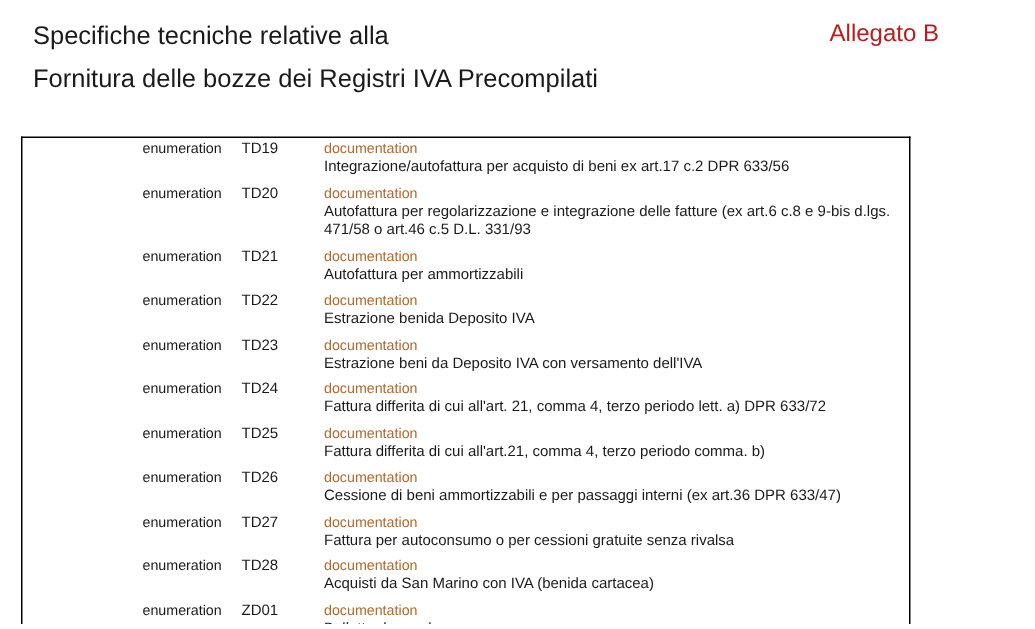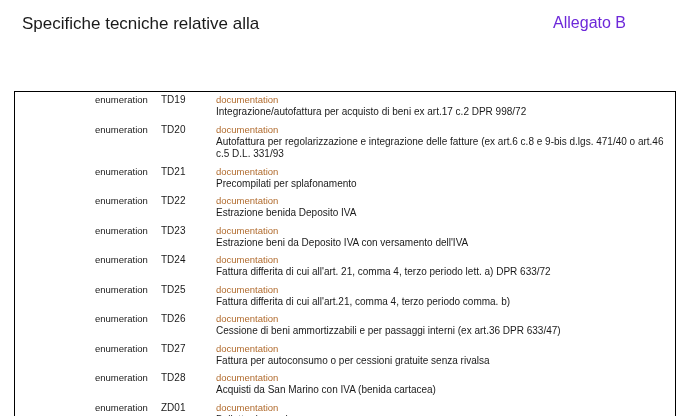--- a/index.html
+++ b/index.html
@@ -36,29 +36,29 @@
     white-space: nowrap;
     letter-spacing: 0px;
   }
   .title-line1 { left: 22px; top: 14px; }
   .title-line2 { left: 22px; top: 43px; }
   .annex {
     position: absolute;
     right: 64px;
     top: 14px;
     font-size: 16px;
-    color: #6d28d9;
+    color: #b91c1c;
     white-space: nowrap;
   }
   
   .table-wrap {
     position: absolute;
     left: 14px;
     top: 91px;
-    width: 662px;
+    width: 593px;
     height: 325px;
     border: 1px solid #000000;
     border-bottom: none;
     box-sizing: border-box;
     overflow: hidden;
     background: #ffffff;
   }
   table.enum {
     border-collapse: collapse;
     width: 100%;
@@ -115,20 +115,21 @@
   }
   .cell-empty { font-size: 0; line-height: 0; }
 </style>
 </head>
 <body>
 
 <div class="page">
 
   <div class="header">
     <div class="title-line title-line1">Specifiche tecniche relative alla</div>
+    <div class="title-line title-line2">Fornitura delle bozze dei Registri IVA Precompilati</div>
     <div class="annex">Allegato B</div>
   </div>
 
   <div class="table-wrap">
     <table class="enum">
       <colgroup>
         <col class="c-gutter1">
         <col class="c-gutter2">
         <col class="c-kw">
         <col class="c-code">
@@ -136,43 +137,43 @@
       </colgroup>
       <tbody>
 
         <tr>
           <td class="vline cell-empty"></td>
           <td class="vline cell-empty"></td>
           <td class="row-kw">enumeration</td>
           <td class="row-code">TD19</td>
           <td class="row-desc">
             <span class="doc-tag">documentation</span>
-            <span class="doc-text">Integrazione/autofattura per acquisto di beni ex art.17 c.2 DPR 998/72</span>
+            <span class="doc-text">Integrazione/autofattura per acquisto di beni ex art.17 c.2 DPR 633/56</span>
           </td>
         </tr>
 
         <tr>
           <td class="vline cell-empty"></td>
           <td class="vline cell-empty"></td>
           <td class="row-kw">enumeration</td>
           <td class="row-code">TD20</td>
           <td class="row-desc">
             <span class="doc-tag">documentation</span>
-            <span class="doc-text">Autofattura per regolarizzazione e integrazione delle fatture (ex art.6 c.8 e 9-bis d.lgs. 471/40 o art.46 c.5 D.L. 331/93</span>
+            <span class="doc-text">Autofattura per regolarizzazione e integrazione delle fatture (ex art.6 c.8 e 9-bis d.lgs. 471/58 o art.46 c.5 D.L. 331/93</span>
           </td>
         </tr>
 
         <tr>
           <td class="vline cell-empty"></td>
           <td class="vline cell-empty"></td>
           <td class="row-kw">enumeration</td>
           <td class="row-code">TD21</td>
           <td class="row-desc">
             <span class="doc-tag">documentation</span>
-            <span class="doc-text">Precompilati per splafonamento</span>
+            <span class="doc-text">Autofattura per ammortizzabili</span>
           </td>
         </tr>
 
         <tr>
           <td class="vline cell-empty"></td>
           <td class="vline cell-empty"></td>
           <td class="row-kw">enumeration</td>
           <td class="row-code">TD22</td>
           <td class="row-desc">
             <span class="doc-tag">documentation</span>

